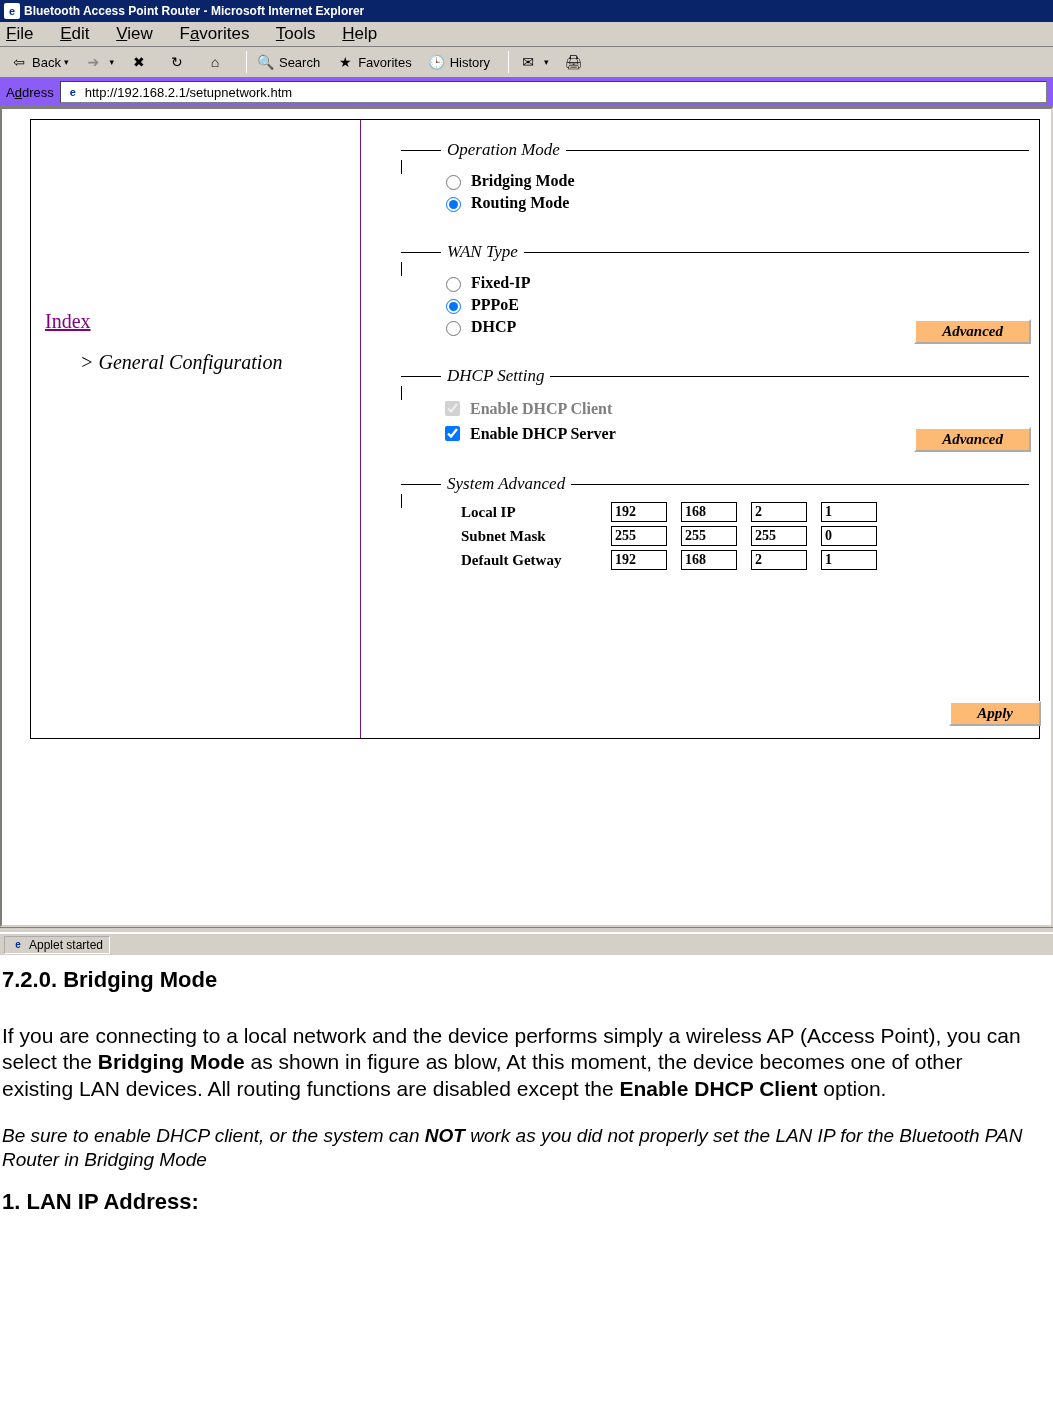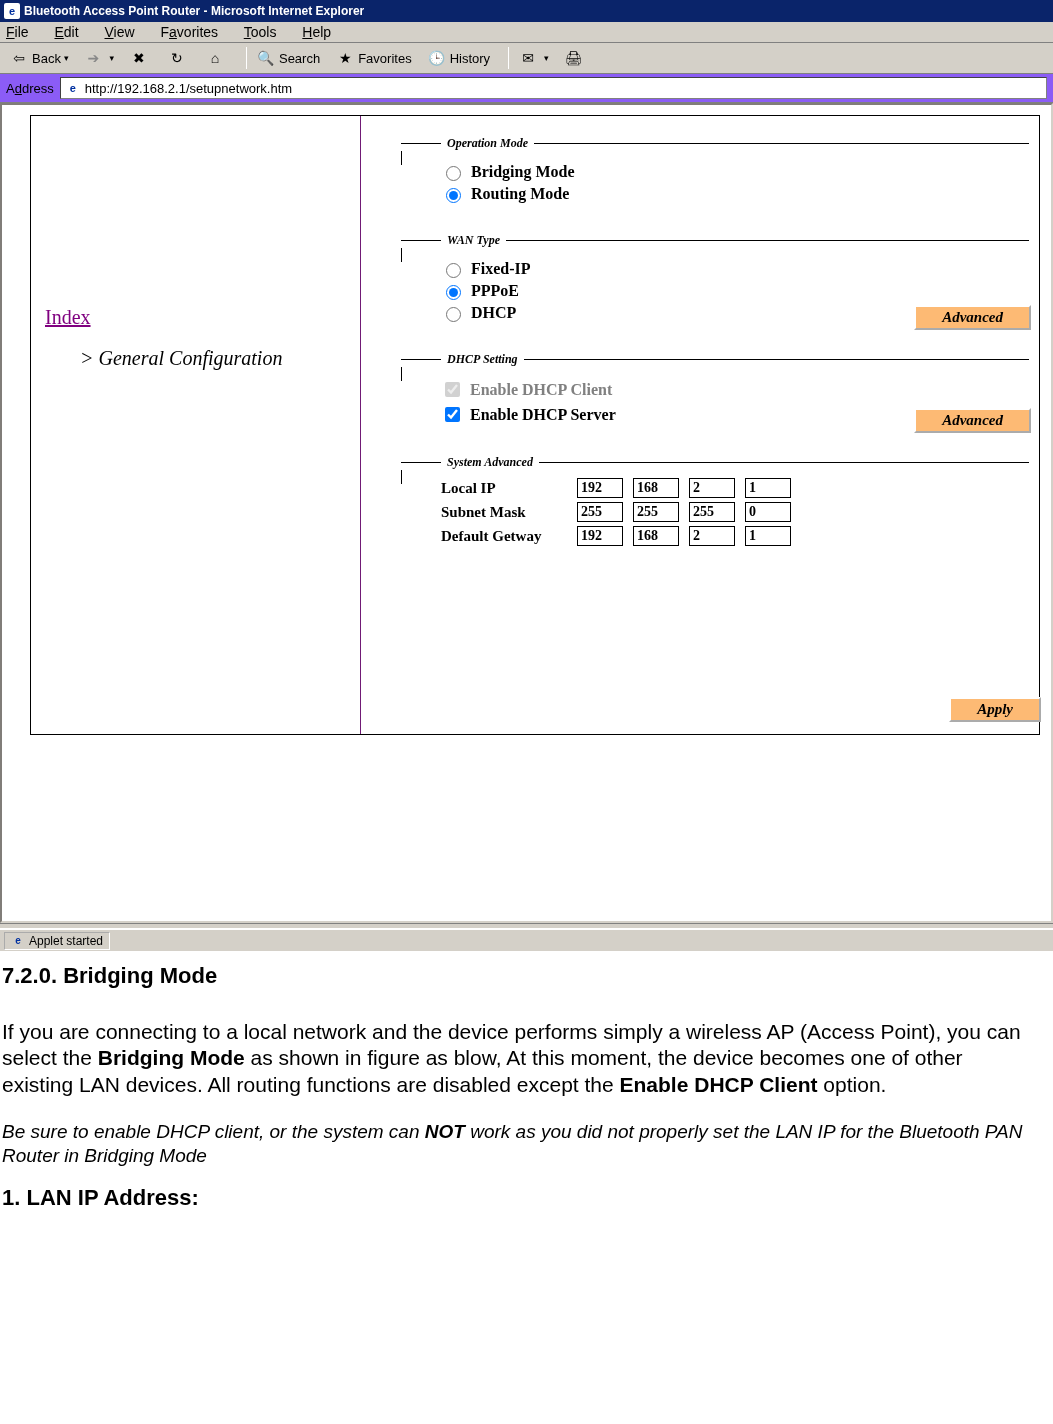--- a/index.html
+++ b/index.html
@@ -29,21 +29,21 @@
     font-size: 11px;
     color: #0030a0;
     font-weight: bold;
     border-radius: 2px;
   }
   
   .menubar {
     background: #d4d0c8;
     border-bottom: 1px solid #808080;
     padding: 2px 6px;
-    font-size: 14px;
+    font-size: 17px;
   }
   .menubar span {
     margin-right: 22px;
     cursor: default;
   }
   .menubar span u { text-decoration: underline; }
   
   .toolbar {
     background: #d4d0c8;
     border-bottom: 1px solid #808080;
@@ -157,23 +157,23 @@
   }
   fieldset::before {
     content: "";
     position: absolute;
     left: 0; top: 0;
     height: 14px;
     border-left: 1px solid #000;
   }
   legend {
     font-family: "Times New Roman", serif;
-    font-weight: bold;
+    font-weight: normal;
     font-style: italic;
-    font-size: 12px;
+    font-size: 17px;
     padding: 0 6px;
   }
   .opt-row {
     display: flex;
     align-items: center;
     font-family: "Times New Roman", serif;
     font-weight: bold;
     font-size: 16px;
     margin: 4px 0;
   }
@@ -190,28 +190,29 @@
     font-style: italic;
     font-size: 15px;
     background: #fdba74;
     border: 2px outset #fff;
     padding: 2px 26px;
     cursor: default;
   }
   .sys-grid {
     display: grid;
     grid-template-columns: 130px 50px 50px 50px 50px;
-    gap: 4px 6px;
+    gap: 4px 20px;
     font-family: "Times New Roman", serif;
     font-weight: bold;
     font-size: 15px;
     align-items: center;
+    margin-left: 20px;
   }
   .sys-grid input {
-    width: 46px;
+    width: 56px;
     font-family: "Times New Roman", serif;
     font-weight: bold;
     font-size: 14px;
     border: 1px solid #000;
     padding: 1px 3px;
   }
   .page-divider {
     height: 6px;
     background: #d4d0c8;
     border-top: 1px solid #808080;

